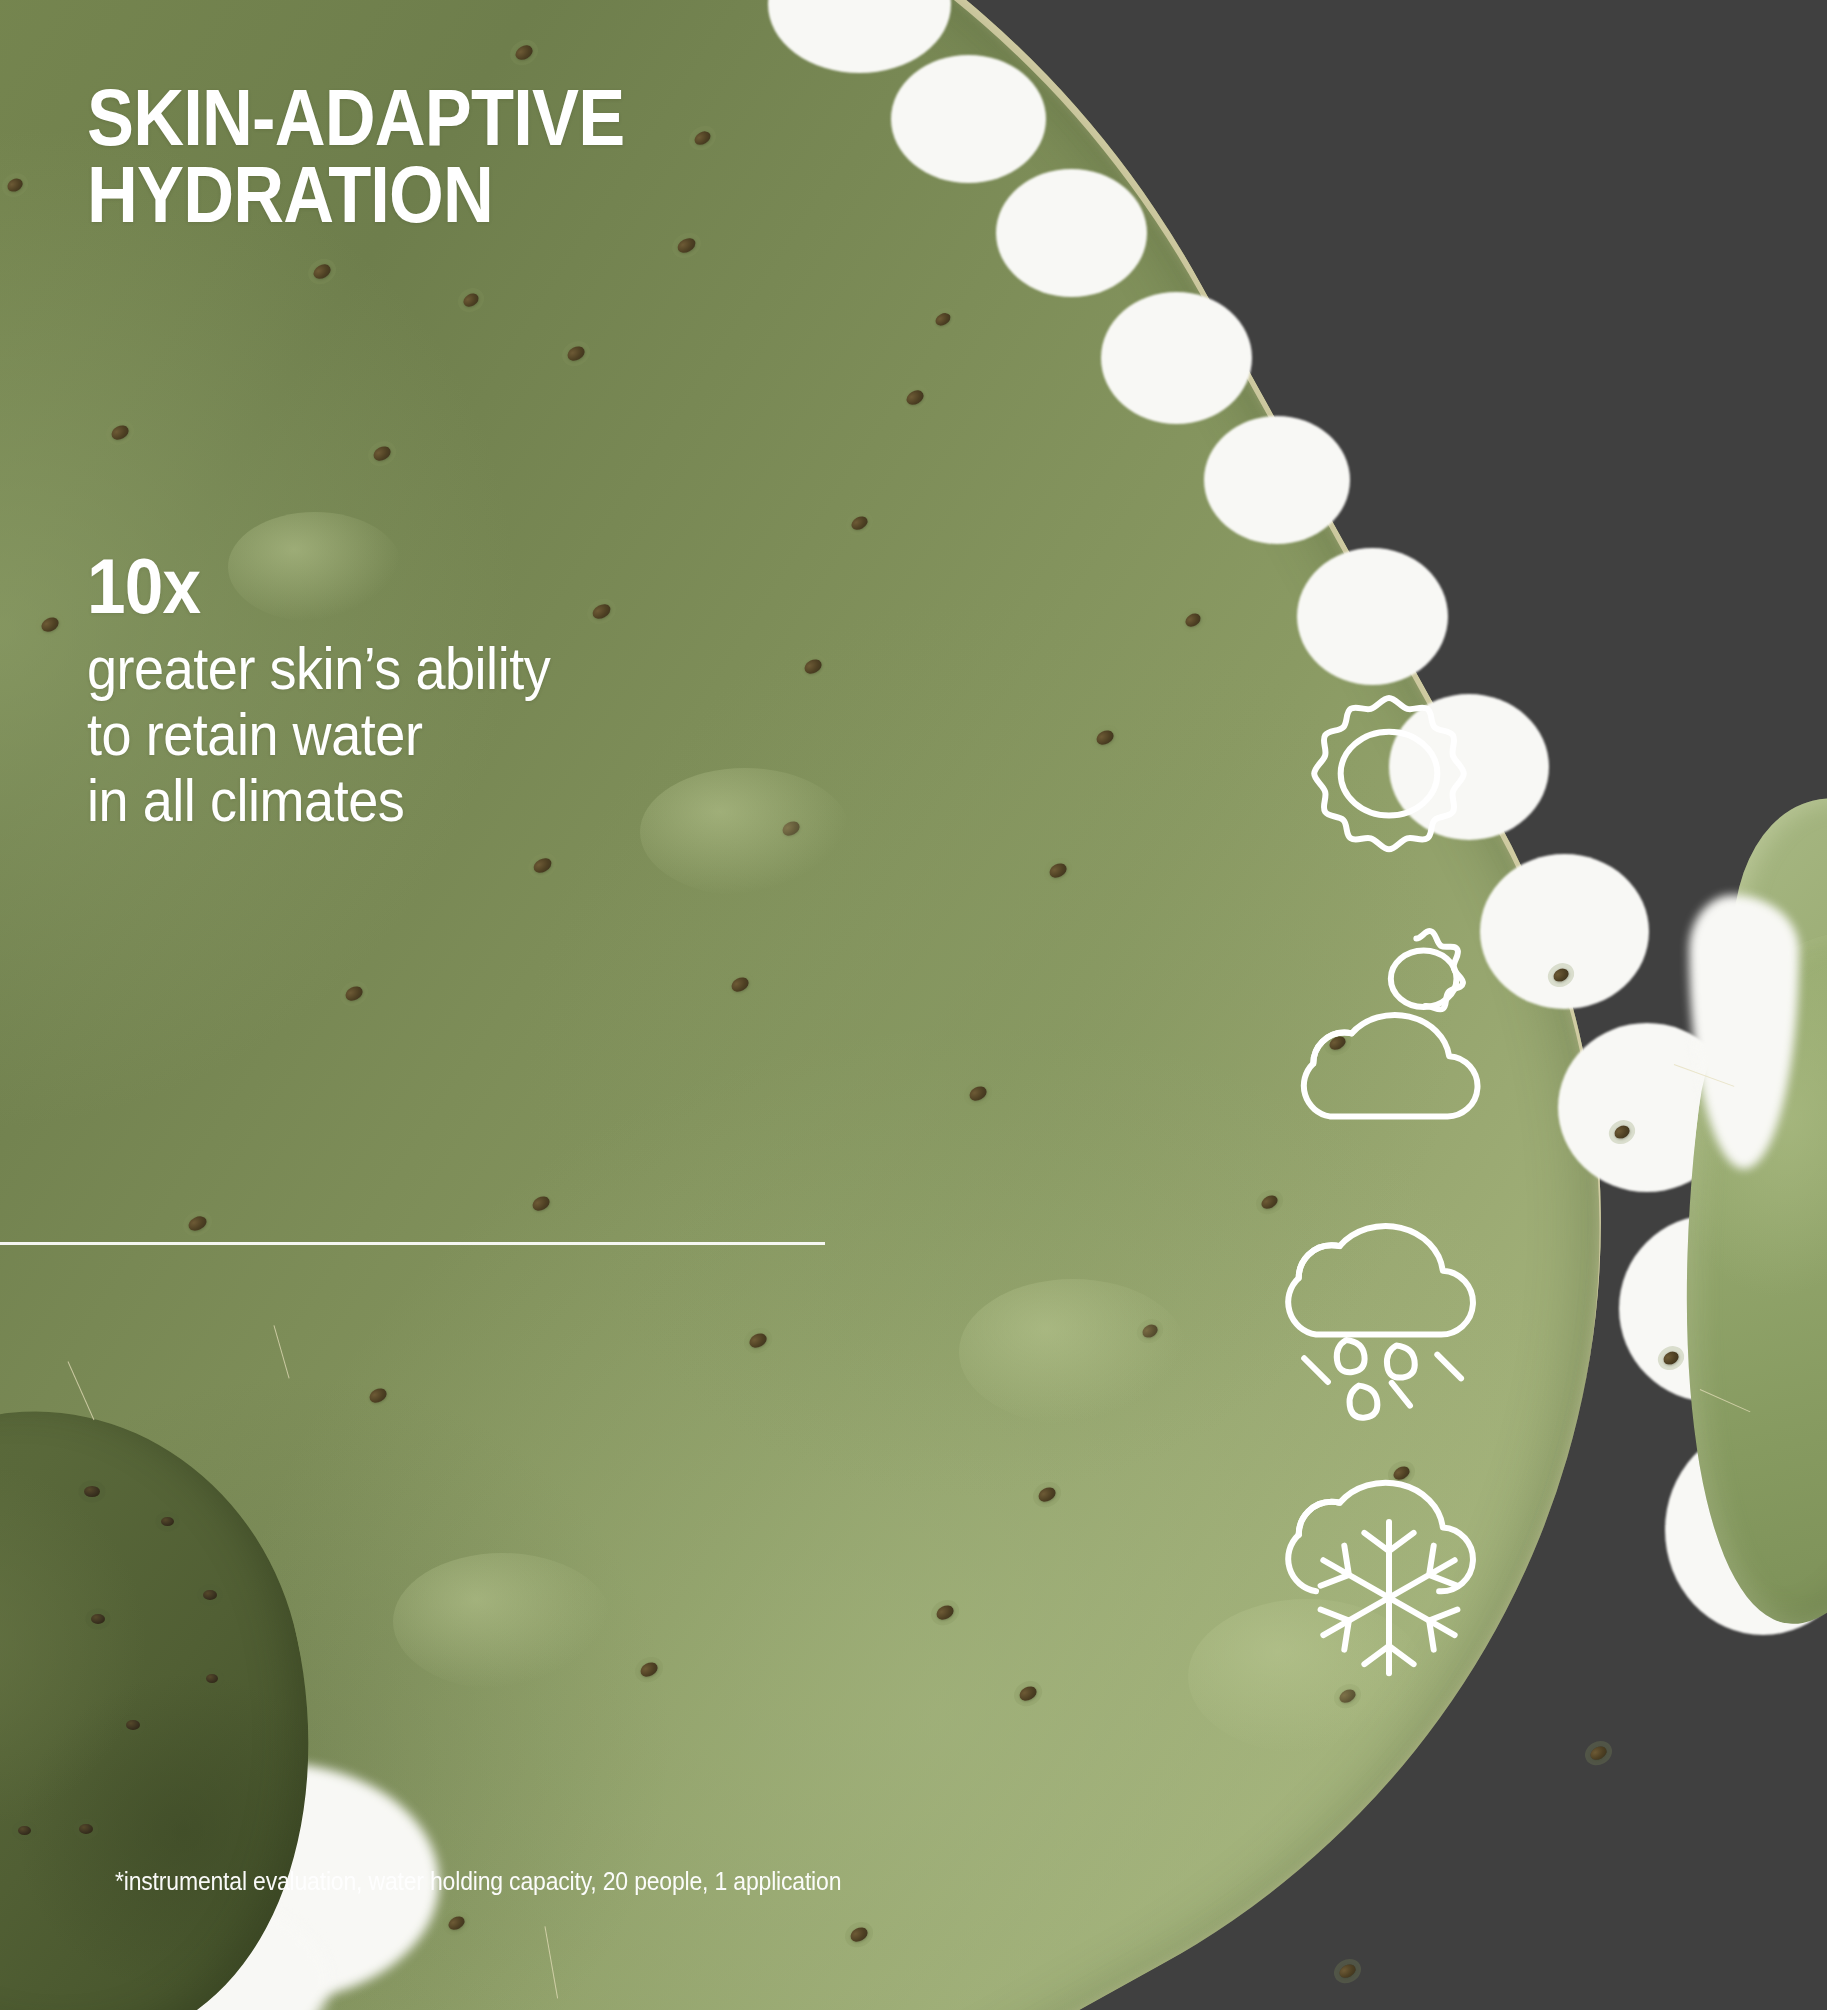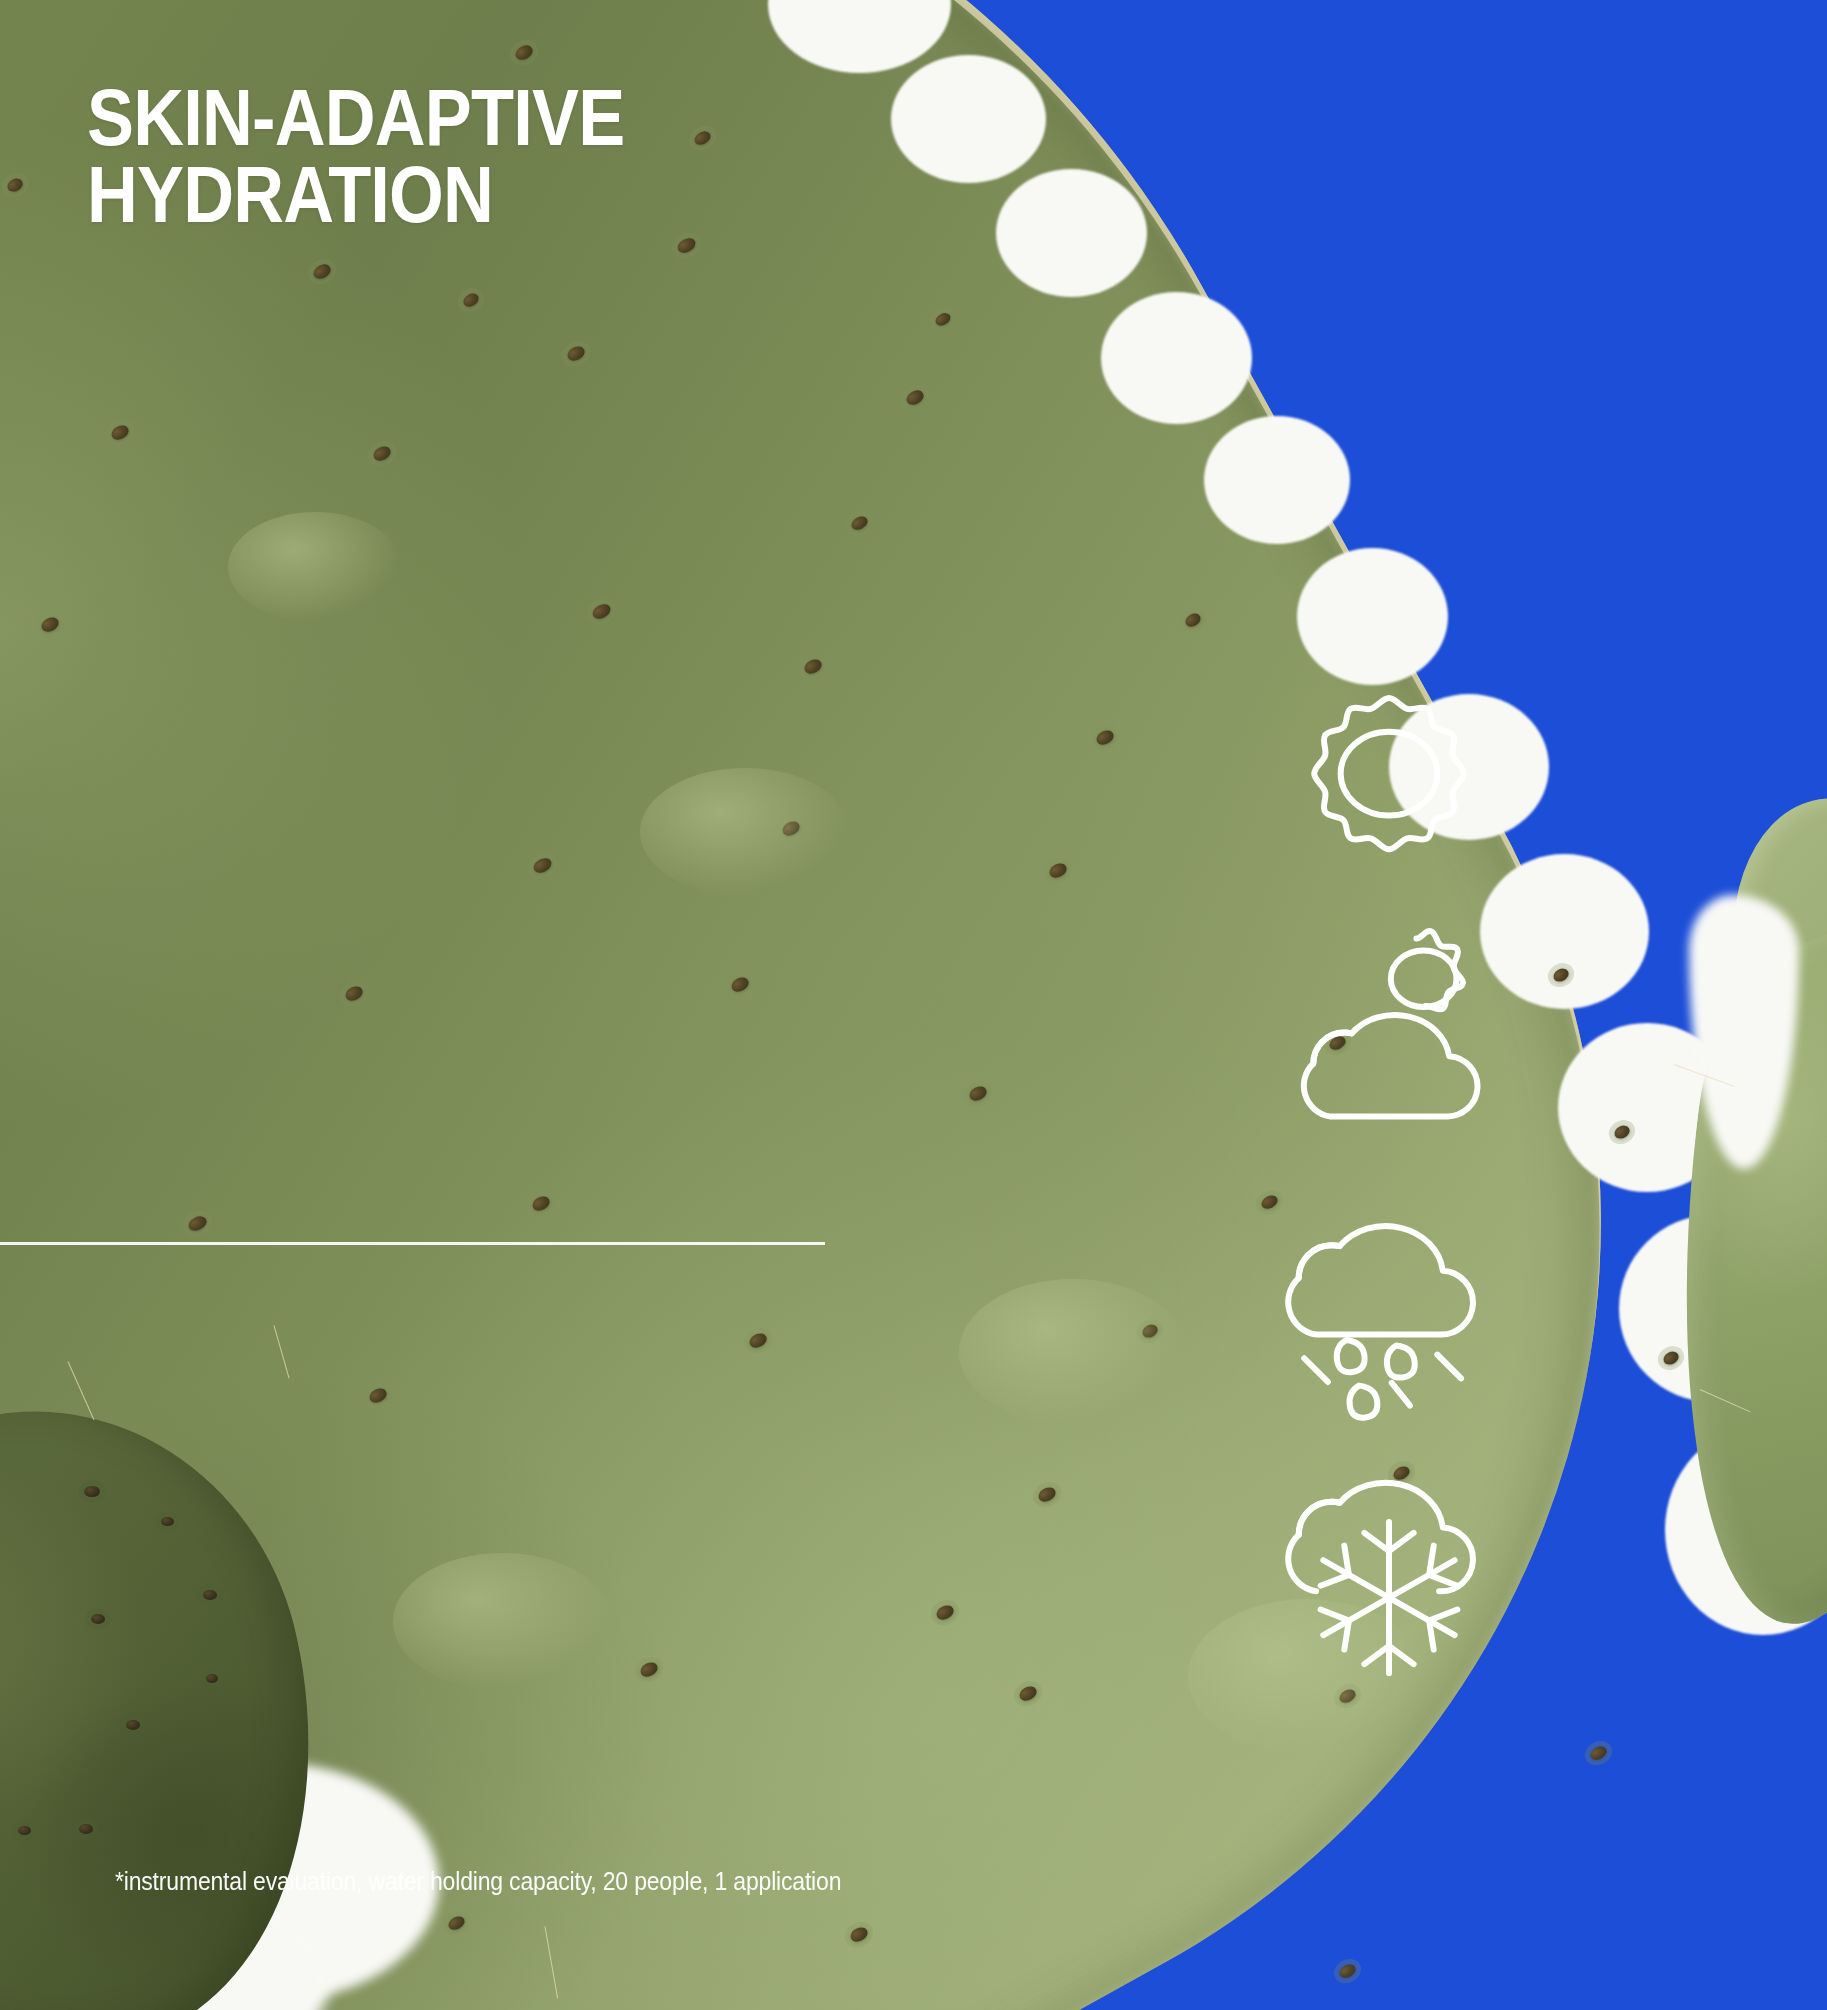--- a/index.html
+++ b/index.html
@@ -5,21 +5,21 @@
   * { margin:0; padding:0; box-sizing:border-box; }
   html, body {
     width:1827px; height:2010px;
     background:#f8f8f5;
     font-family:"Liberation Sans", sans-serif;
     overflow:hidden;
   }
   #stage {
     position:relative;
     width:1827px; height:2010px;
-    background:#1d4ed8;
+    background:#404040;
     overflow:hidden;
   }
 
   
   .cactus-layer { position:absolute; inset:0; }
 
   
   .pad-main {
     position:absolute;
     left:-393px; top:-192px;
@@ -280,20 +280,26 @@
     <div class="spine" style="left:68px;  top:1361px; width:64px;  transform:rotate(66deg);"></div>
     <div class="spine" style="left:274px; top:1325px; width:55px;  transform:rotate(74deg);"></div>
     <div class="spine" style="left:545px; top:1926px; width:73px;  transform:rotate(80deg);"></div>
     <div class="spine" style="left:1674px;top:1064px; width:64px;  transform:rotate(20deg);"></div>
     <div class="spine" style="left:1700px;top:1389px; width:55px;  transform:rotate(24deg);"></div>
   </div>
 
   <h1 class="headline">SKIN-ADAPTIVE
 HYDRATION</h1>
 
+  <div class="stat-block">
+    <div class="stat-number">10x</div>
+    <div class="stat-desc">greater skin’s ability
+to retain water
+in all climates</div>
+  </div>
 
   <div class="divider"></div>
 
   <div class="footnote">
     <span class="ast">*</span><span>instrumental evaluation, water holding capacity, 20 people, 1 application</span>
   </div>
 
   <div class="icons">
 
     <div class="icon-slot" style="height:210px;">

